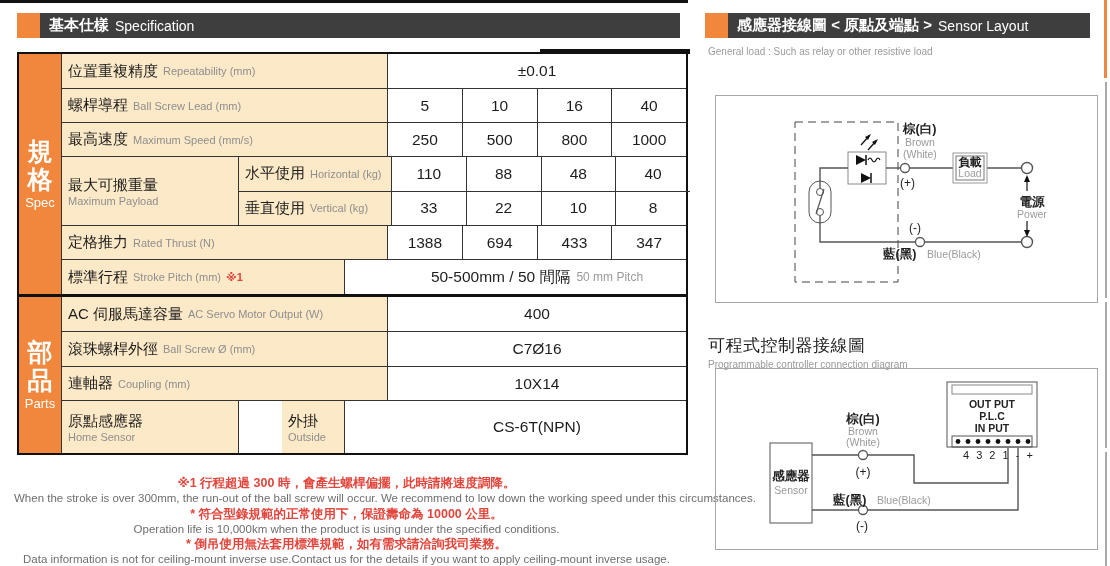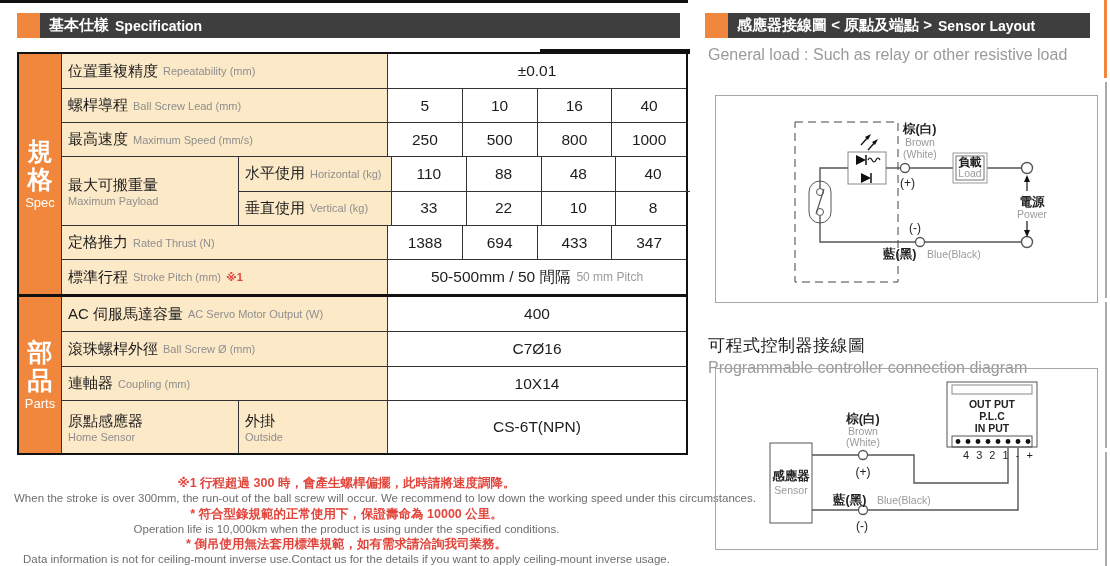--- a/index.html
+++ b/index.html
@@ -7,38 +7,38 @@
               font-family:"Liberation Sans","DejaVu Sans",sans-serif; }
   .page { position:relative; width:1110px; height:544px; background:#fff; }
 
   
   .topline { position:absolute; left:0; top:0; width:688px; height:3px; background:#111; }
 
   
   .bar { position:absolute; height:25px; background:#3e3e3e; display:flex; align-items:center; }
   .bar-sq { width:23px; height:25px; background:#f0873c; flex:0 0 23px; }
   .bar-zh { color:#fff; font-weight:bold; font-size:15px; margin-left:9px; white-space:nowrap; }
-  .bar-en { color:#fff; font-weight:bold; font-size:14px; margin-left:6px; white-space:nowrap; }
+  .bar-en { color:#fff; font-weight:normal; font-size:14px; margin-left:6px; white-space:nowrap; }
   .bar-left  { left:17px;  top:13px; width:663px; }
   .bar-right { left:705px; top:13px; width:385px; }
 
   
   .spec-table { position:absolute; left:17px; top:52px; width:671px; background:#fff;
                 border:2px solid #111; }
   .step-border { position:absolute; left:521px; top:-5px; width:150px; height:5px; background:#111; }
   .tsec { display:flex; }
   .tsec.parts { border-top:3px solid #111; }
   .cat { width:43px; flex:0 0 43px; background:#f0873c; border-right:1px solid #333;
          display:flex; flex-direction:column; align-items:center; justify-content:center; }
   .cat-zh { color:#fff; font-weight:bold; font-size:25px; width:1em; line-height:1.1;
             word-break:break-all; text-align:center; }
   .cat-en { color:#fff; font-size:13px; margin-top:2px; }
   .rows { flex:1; display:flex; flex-direction:column; min-width:0; }
   .trow { display:flex; border-bottom:1px solid #333; }
-  .trow.last { border-bottom:none; }
+  .trow.last { border-bottom:none;gap:43px; }
   .h35{height:35px;} .h34{height:34px;} .h69{height:69px;} .h52{height:52px;}
   .lcell { flex:1; min-width:0; background:#fce9c7; border-right:1px solid #333;
            display:flex; align-items:center; padding:2px 6px; gap:5px; overflow:hidden; }
   .lcell .zh { font-size:15px; color:#1d1d1d; white-space:nowrap; }
   .lcell .en { font-size:11px; color:#8e8e8e; white-space:nowrap; }
   .lcell .mark { font-size:11px; color:#e2453b; font-weight:bold; }
   .lcell.col { flex-direction:column; align-items:flex-start; justify-content:center; gap:0; }
   .w177 { flex:0 0 177px; width:177px; }
   .w153 { flex:0 0 153px; width:153px; }
   .subrows { flex:1; display:flex; flex-direction:column; }
@@ -54,21 +54,21 @@
   .v .sub { font-size:12px; color:#9a9a9a; margin-left:6px; }
 
   
   .notes { position:absolute; left:14px; top:476px; width:665px;text-align:center; }
   .note-zh { color:#e2453b; font-weight:bold; font-size:12.5px; line-height:15.3px; white-space:nowrap; }
   .note-en { color:#6e6e6e; font-size:11.5px; line-height:15.3px; white-space:nowrap; }
 
   
   .load-title { position:absolute; left:708px; top:44px; }
   .t-zh { font-size:17px; color:#1d1d1d; letter-spacing:0.5px; white-space:nowrap; }
-  .t-en { font-size:16px; color:#9a9a9a; margin-top:2px; white-space:nowrap; }
+  .t-en { font-size:10px; color:#9a9a9a; margin-top:2px; white-space:nowrap; }
   .prog-title { position:absolute; left:708px; top:312px;margin-top:22px; }
   .diag1 { position:absolute; left:715px; top:95px; }
   .diag2 { position:absolute; left:715px; top:368px; }
   svg text { font-family:"Liberation Sans","DejaVu Sans",sans-serif; }
   .s-zh { font-size:12.5px; font-weight:bold; fill:#222; }
   .s-en { font-size:10.5px; fill:#9a9a9a; }
   .s-sign { font-size:12px; fill:#222; }
   .s-plc { font-size:10.5px; font-weight:600; fill:#222; }
   .s-term { font-size:11px; fill:#222; letter-spacing:2px; }
 

